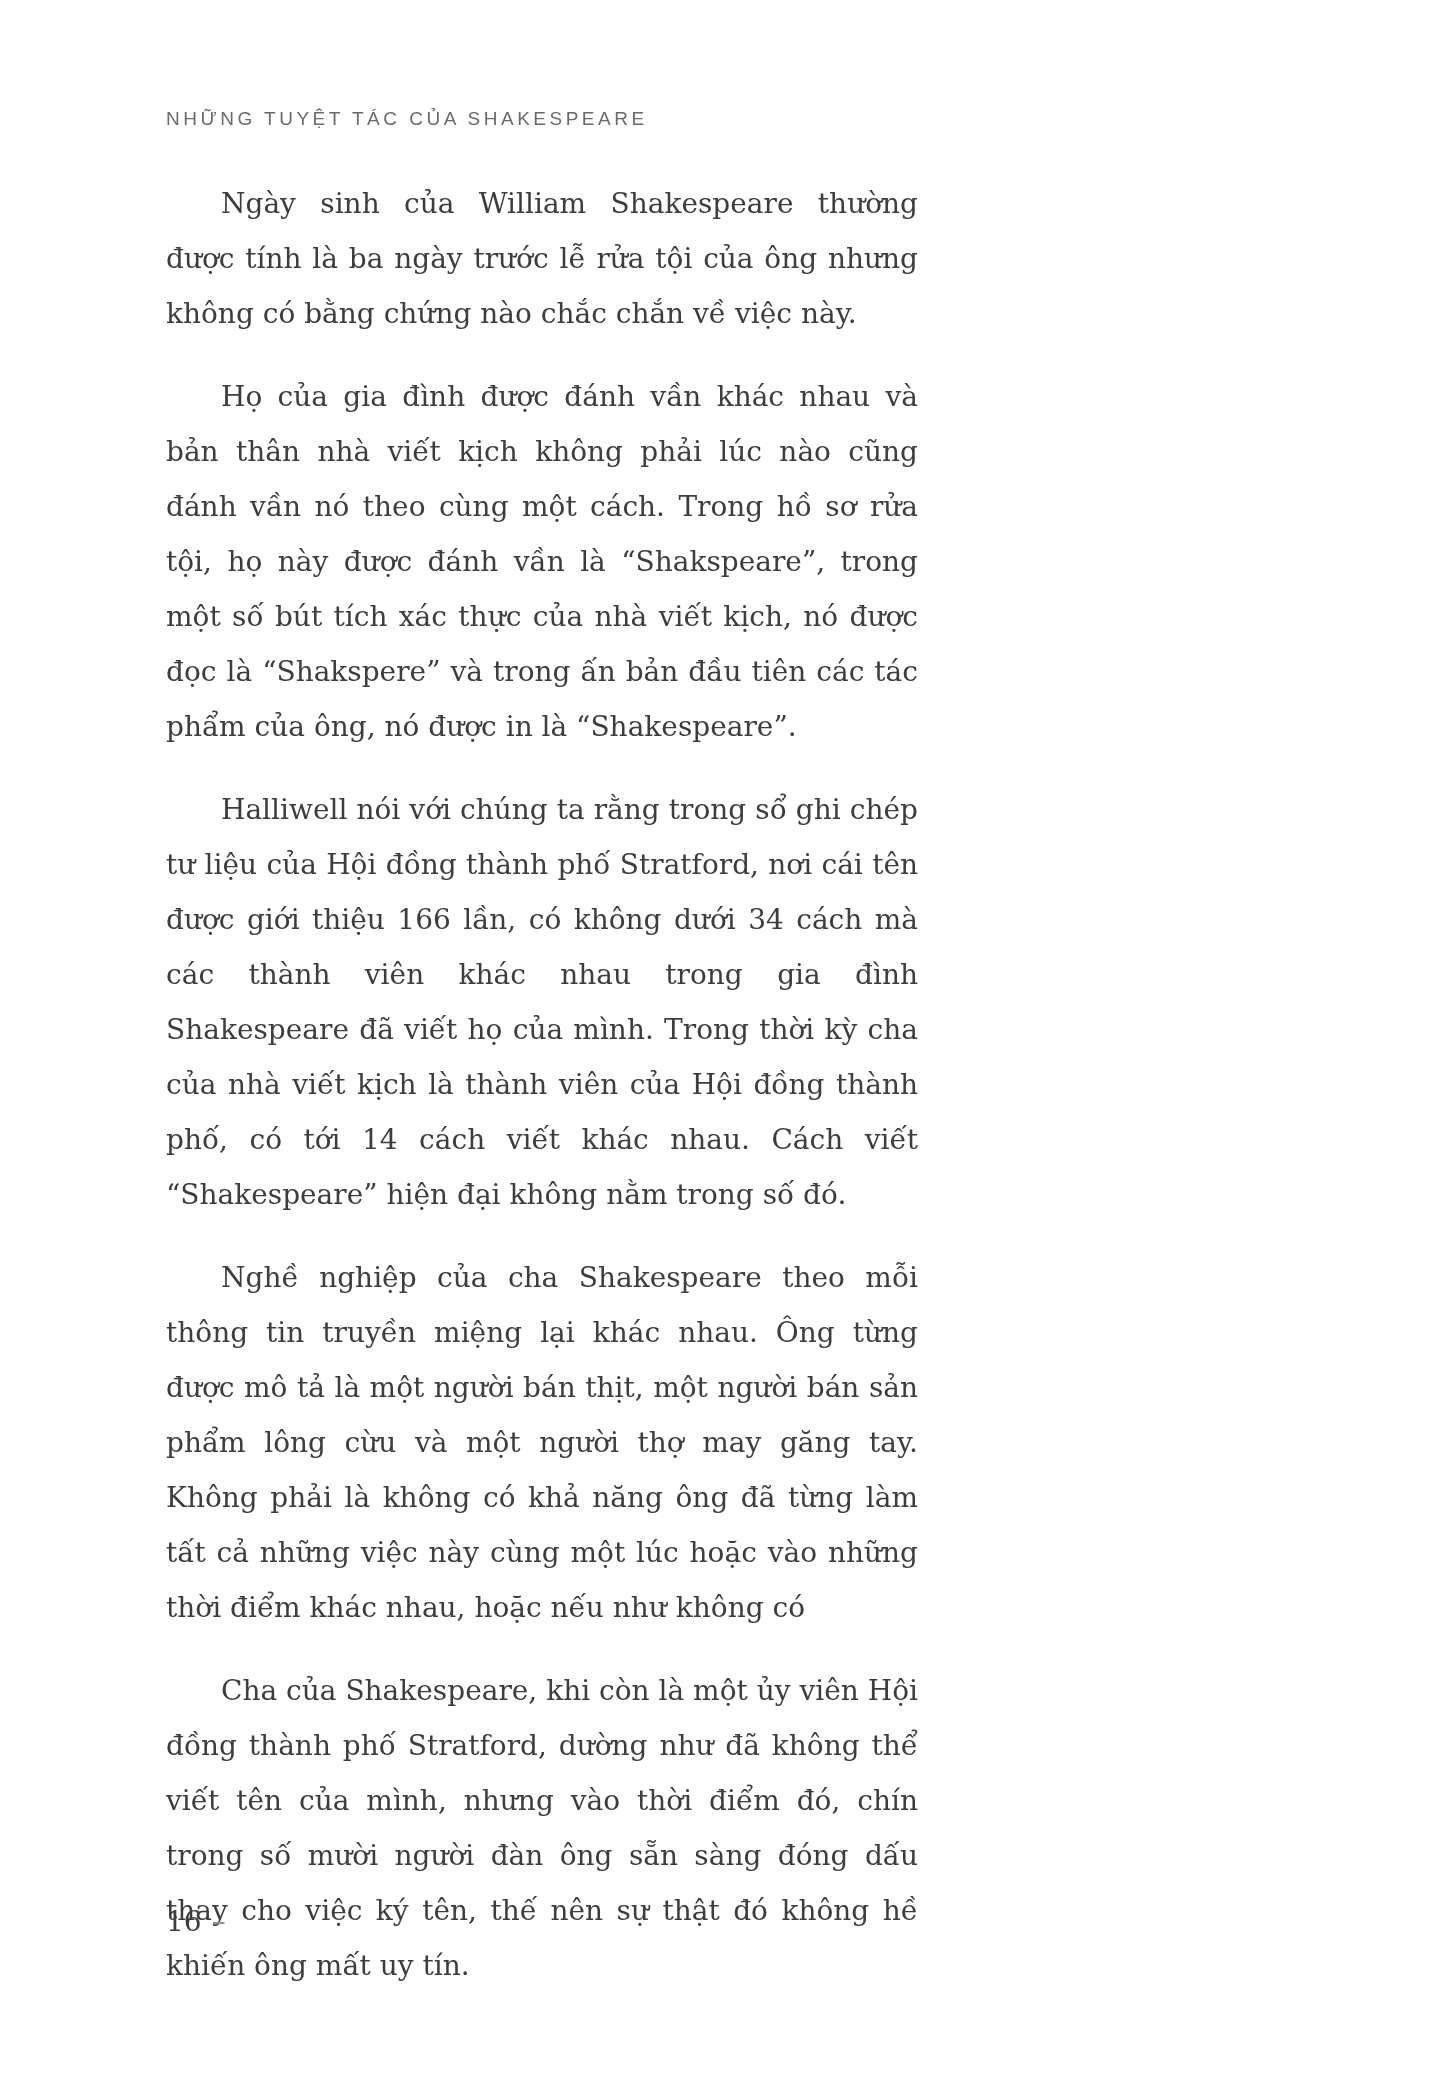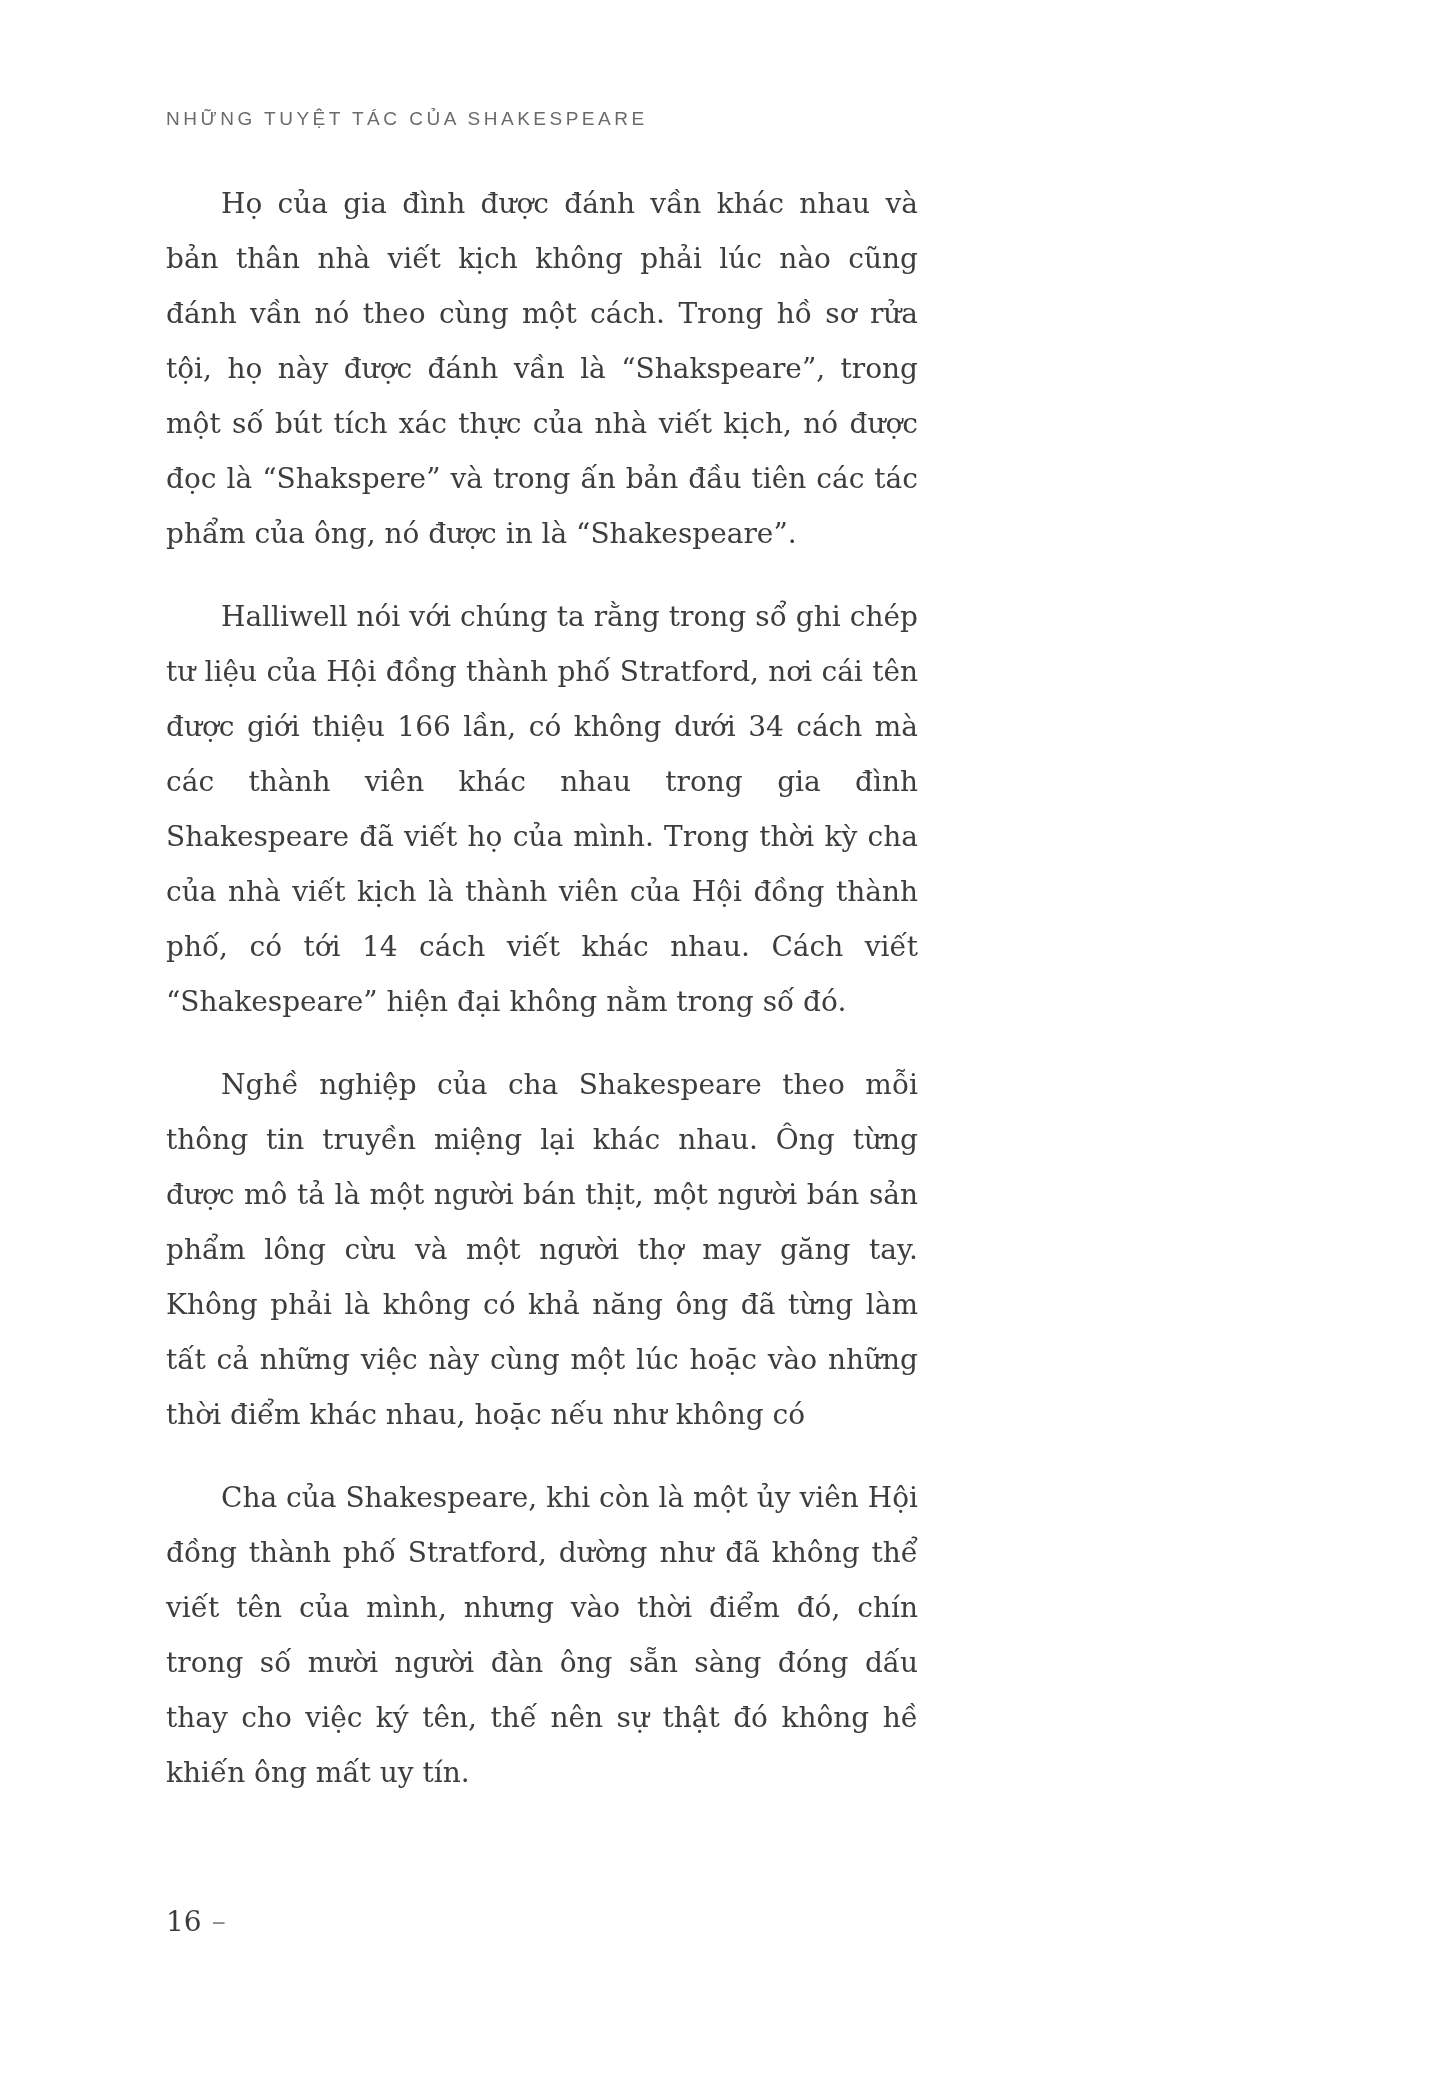--- a/index.html
+++ b/index.html
@@ -54,20 +54,21 @@
   }
 </style>
 </head>
 <body>
 
 <div class="page">
 
   <div class="running-header">NHỮNG TUYỆT TÁC CỦA SHAKESPEARE</div>
 
   <div class="text-block">
+    <p>Ngày sinh của William Shakespeare thường được tính là ba ngày trước lễ rửa tội của ông nhưng không có bằng chứng nào chắc chắn về việc này.</p>
     <p>Họ của gia đình được đánh vần khác nhau và bản thân nhà viết kịch không phải lúc nào cũng đánh vần nó theo cùng một cách. Trong hồ sơ rửa tội, họ này được đánh vần là “Shakspeare”, trong một số bút tích xác thực của nhà viết kịch, nó được đọc là “Shakspere” và trong ấn bản đầu tiên các tác phẩm của ông, nó được in là “Shakespeare”.</p>
     <p>Halliwell nói với chúng ta rằng trong sổ ghi chép tư liệu của Hội đồng thành phố Stratford, nơi cái tên được giới thiệu 166 lần, có không dưới 34 cách mà các thành viên khác nhau trong gia đình Shakespeare đã viết họ của mình. Trong thời kỳ cha của nhà viết kịch là thành viên của Hội đồng thành phố, có tới 14 cách viết khác nhau. Cách viết “Shakespeare” hiện đại không nằm trong số đó.</p>
     <p>Nghề nghiệp của cha Shakespeare theo mỗi thông tin truyền miệng lại khác nhau. Ông từng được mô tả là một người bán thịt, một người bán sản phẩm lông cừu và một người thợ may găng tay. Không phải là không có khả năng ông đã từng làm tất cả những việc này cùng một lúc hoặc vào những thời điểm khác nhau, hoặc nếu như không có</p>
     <p>Cha của Shakespeare, khi còn là một ủy viên Hội đồng thành phố Stratford, dường như đã không thể viết tên của mình, nhưng vào thời điểm đó, chín trong số mười người đàn ông sẵn sàng đóng dấu thay cho việc ký tên, thế nên sự thật đó không hề khiến ông mất uy tín.</p>
   </div>
 
   <div class="page-footer">
     <span>16</span><span class="dash">–</span>
   </div>
 

